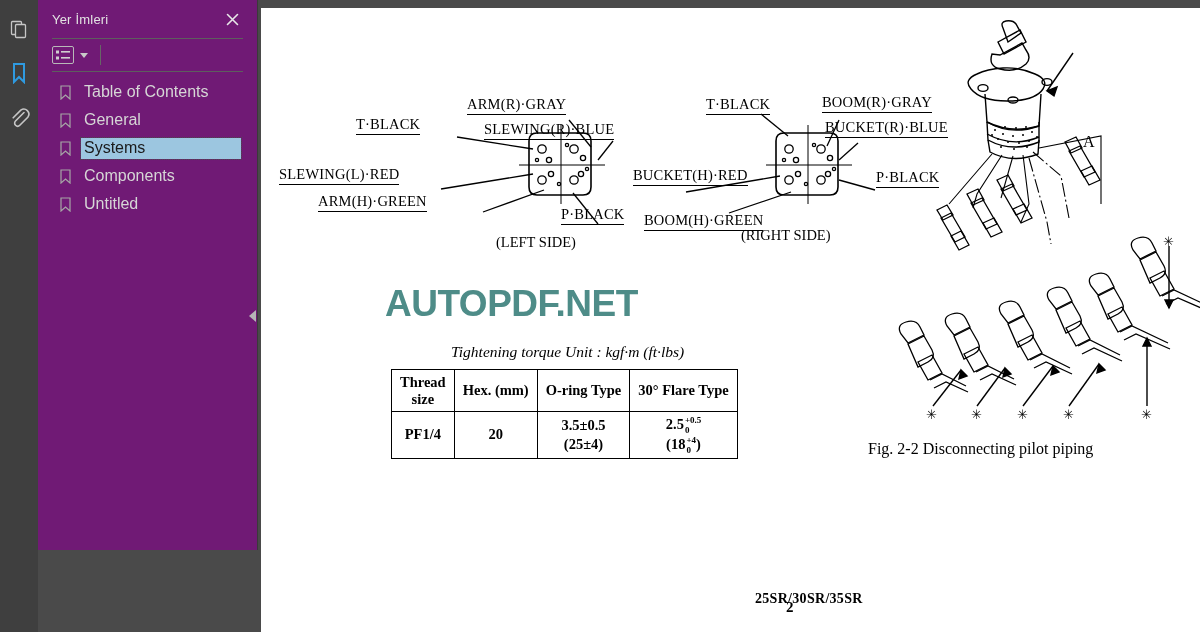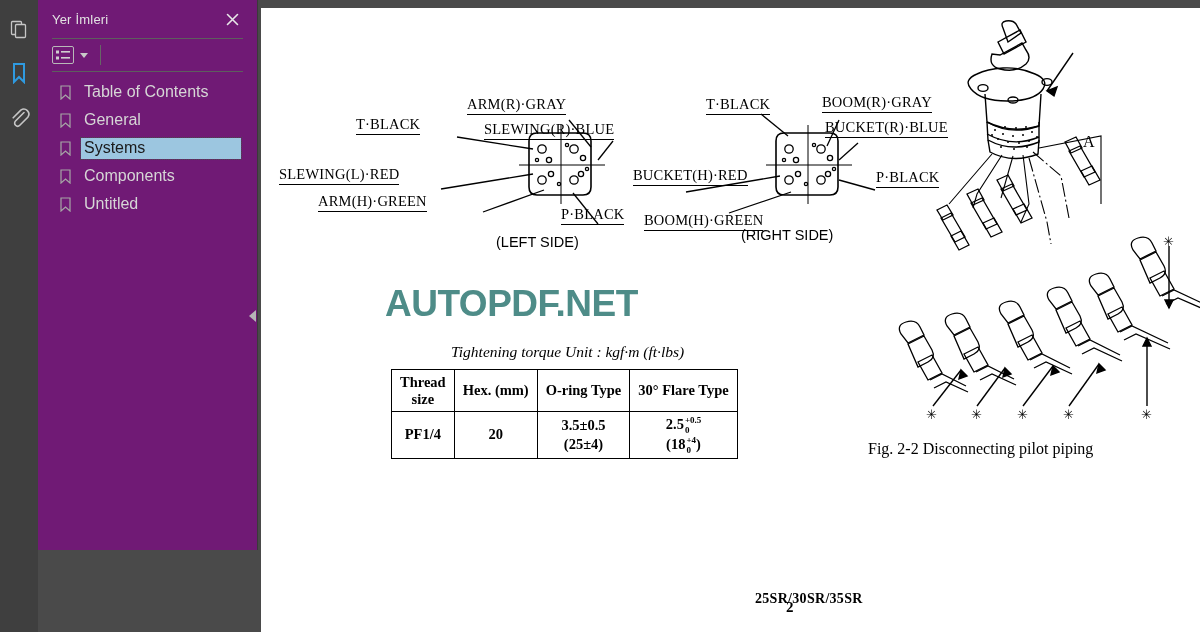--- a/index.html
+++ b/index.html
@@ -113,21 +113,21 @@
     position: absolute;
     font-family: "Liberation Serif", serif;
     font-size: 14.5px;
     letter-spacing: .2px;
     white-space: nowrap;
     border-bottom: 1.6px solid #000;
     padding-bottom: 1px;
   }
   .side-cap {
     position: absolute;
-    font-family: Liberation Sans, sans-serif;
+    font-family: Liberation Serif, serif;
     font-size: 14.5px; white-space: nowrap;
   }
   svg.wires { position: absolute; left: 0; top: 0; overflow: visible; }
 
   
   .watermark {
     position: absolute; left: 124px; top: 275px;
     font-family: "Liberation Sans", sans-serif;
     font-weight: bold; font-size: 37px; letter-spacing: -0.5px;
     color: #4e8c88; white-space: nowrap;

